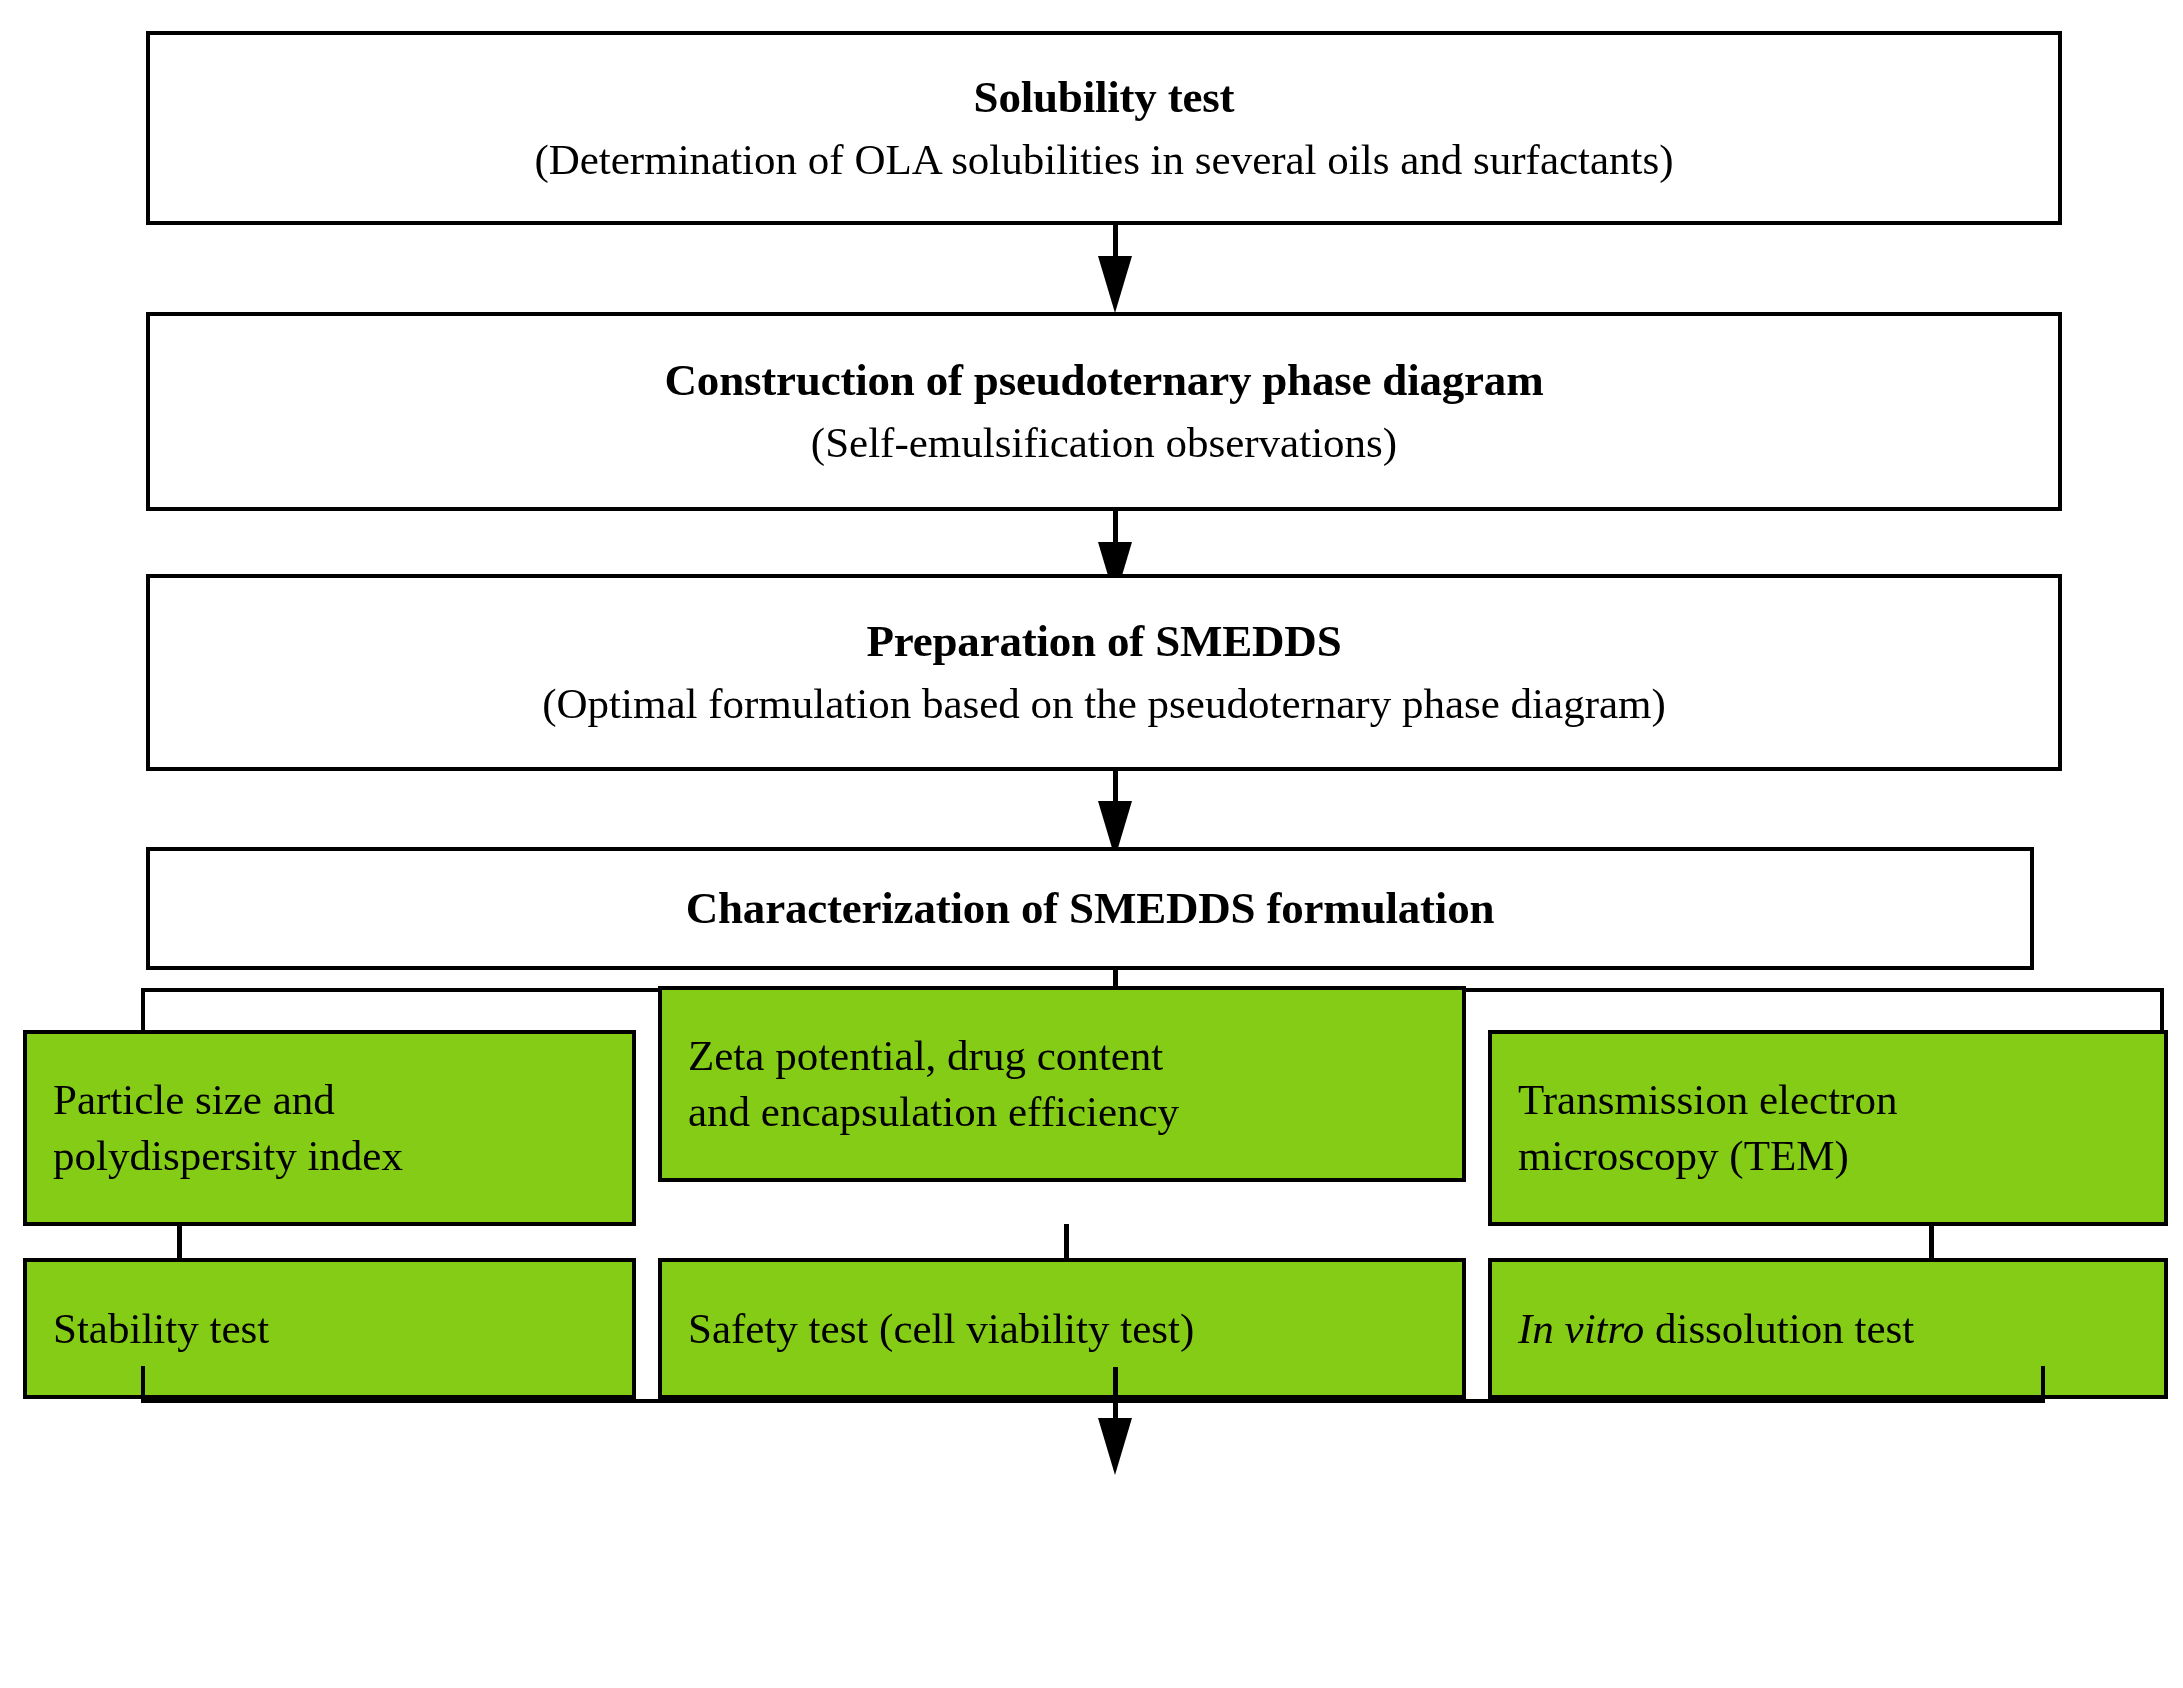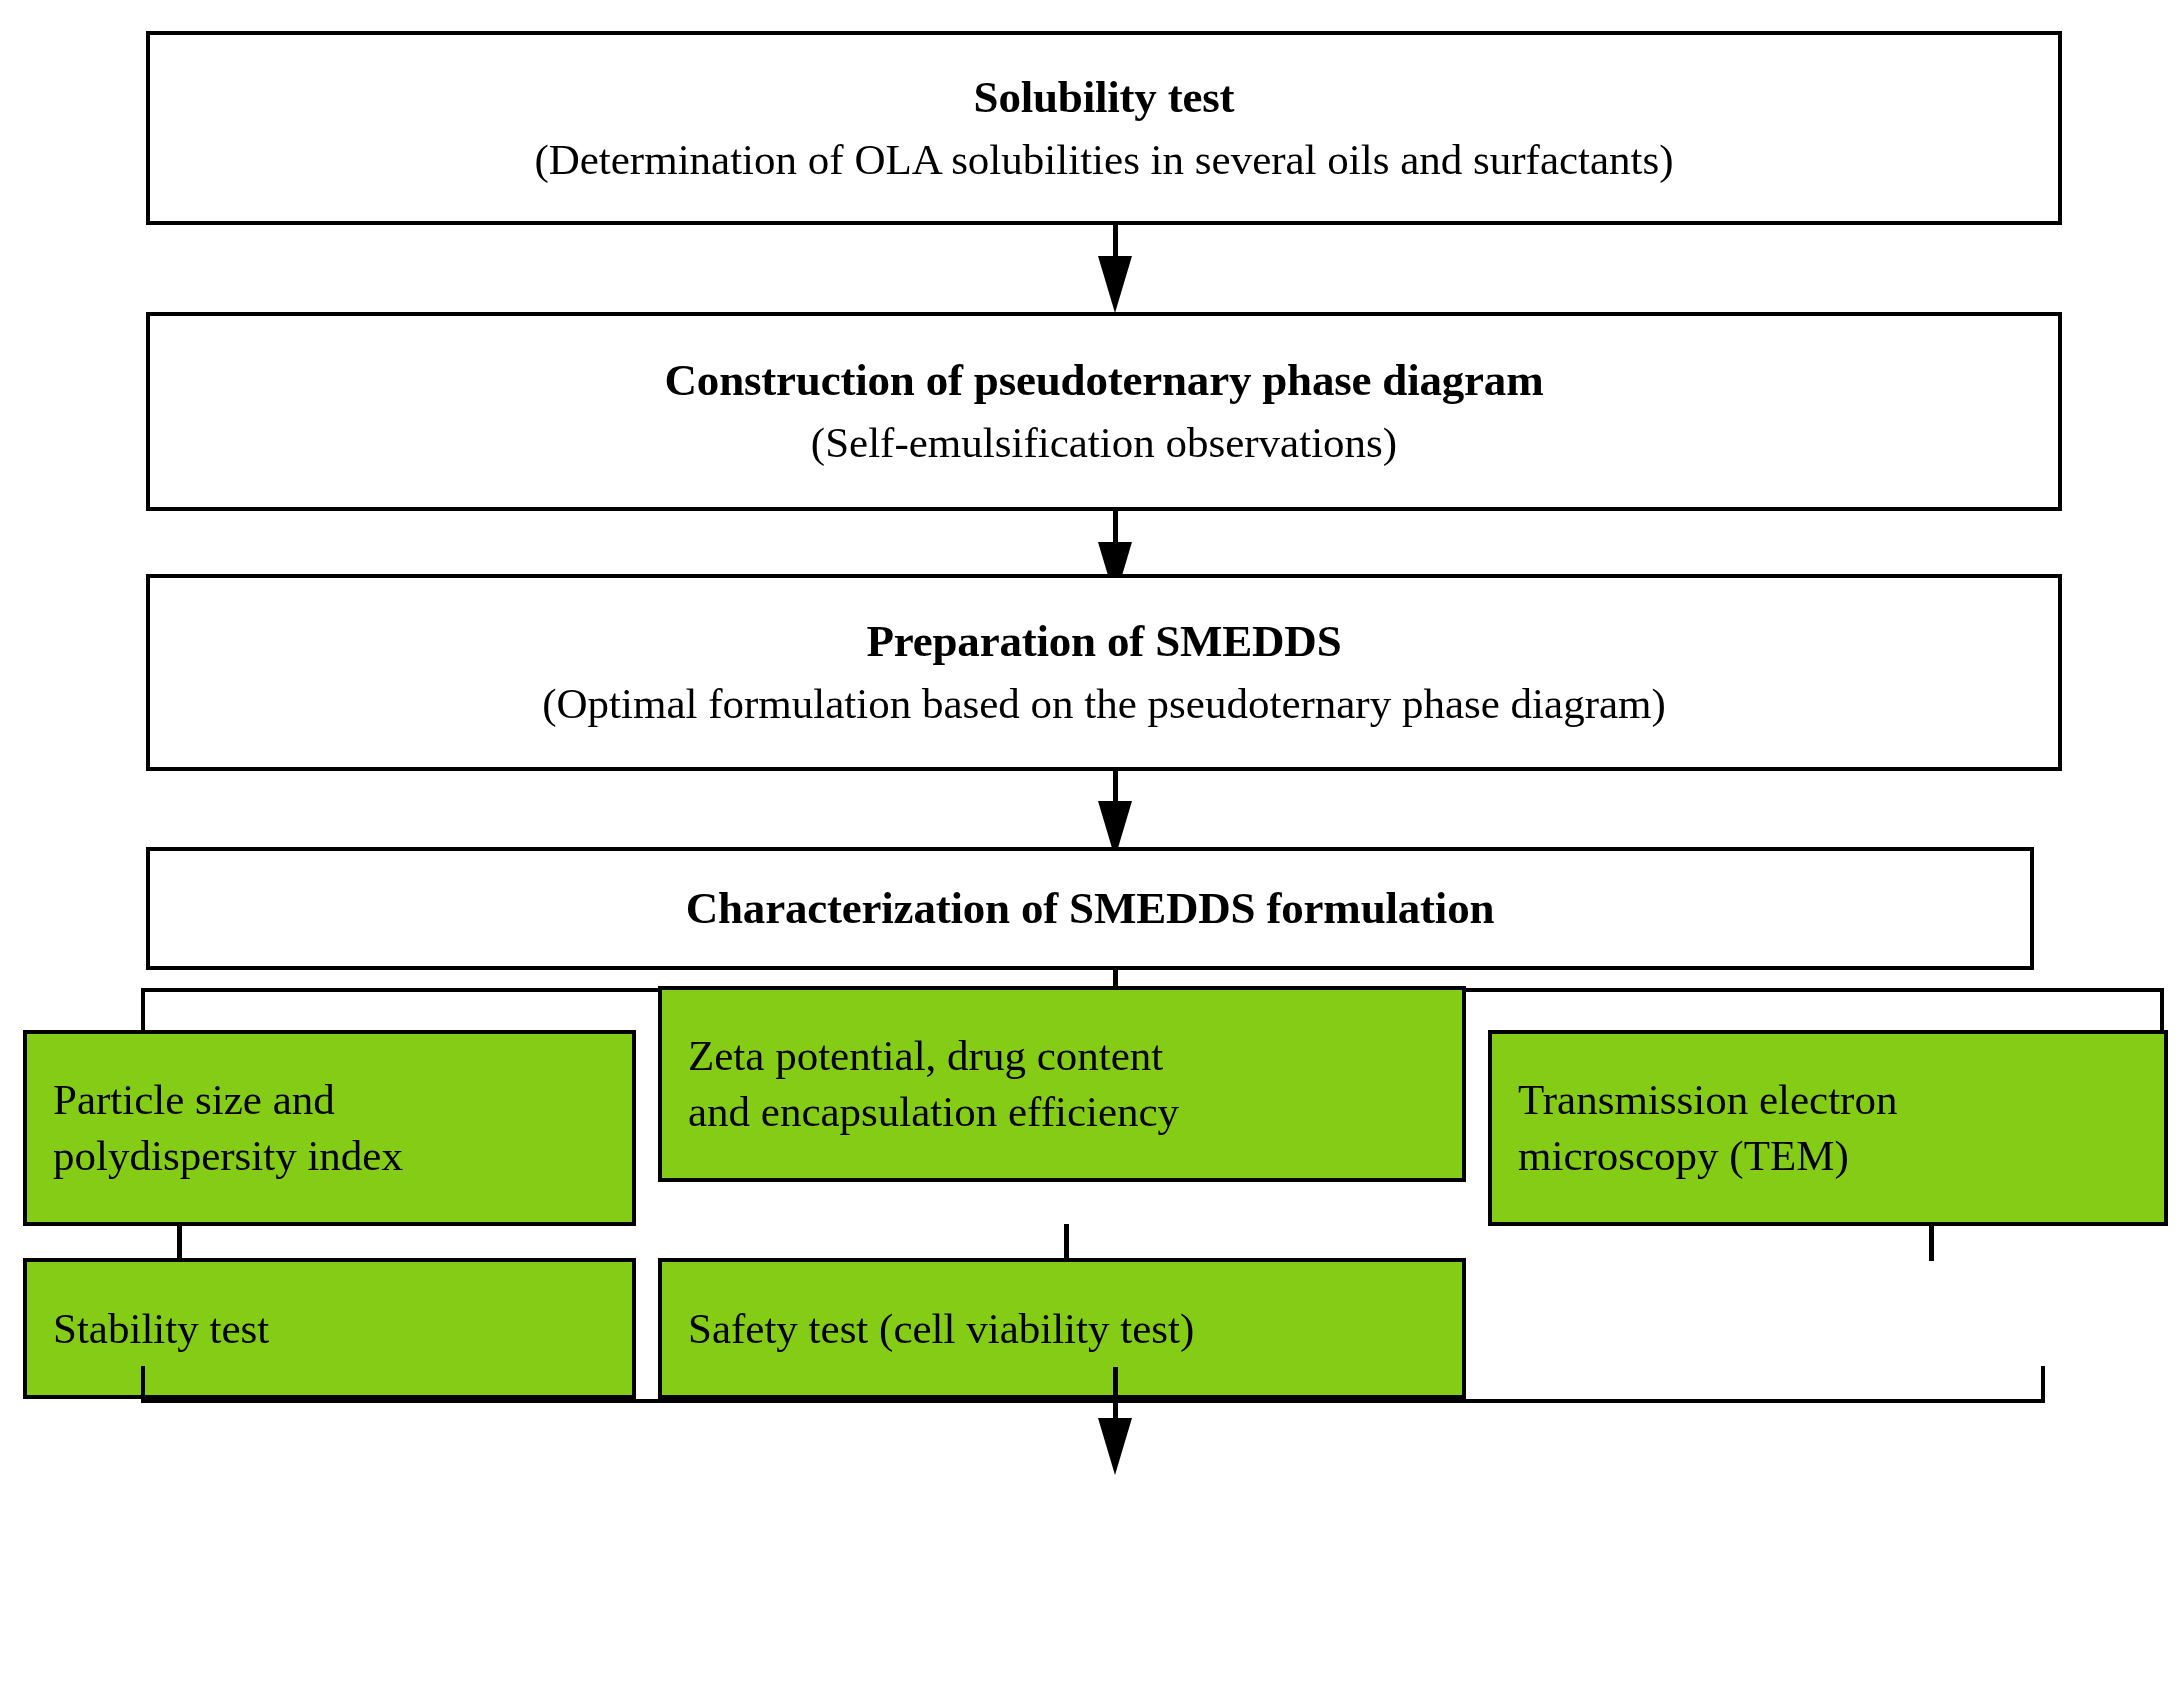--- a/index.html
+++ b/index.html
@@ -159,20 +159,25 @@
   <div class="vline" style="left:1929px; top:1224px; height:37px;"></div>
 
   <div class="subnode" style="left:23px; top:1258px; width:613px; height:141px;">
     <span class="l1">Stability test</span>
   </div>
 
   <div class="subnode" style="left:658px; top:1258px; width:808px; height:141px;">
     <span class="l1">Safety test (cell viability test)</span>
   </div>
 
+  <div class="subnode" style="left:1488px; top:1258px; width:680px; height:141px;">
+    <span class="l1">
+      <em class="ital">In vitro</em><span> dissolution test</span>
+    </span>
+  </div>
 
   <div class="brace-bottom" style="left:141px; top:1366px; width:1904px; height:37px;"></div>
 
   <div class="vline" style="left:1113px; top:1367px; height:85px;"></div>
   <div class="arrowhead" style="left:1098px; top:1418px;"></div>
 
 
 </div>
 
 

